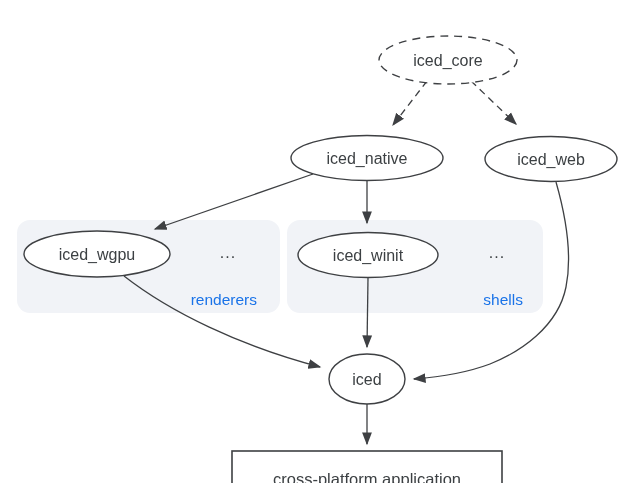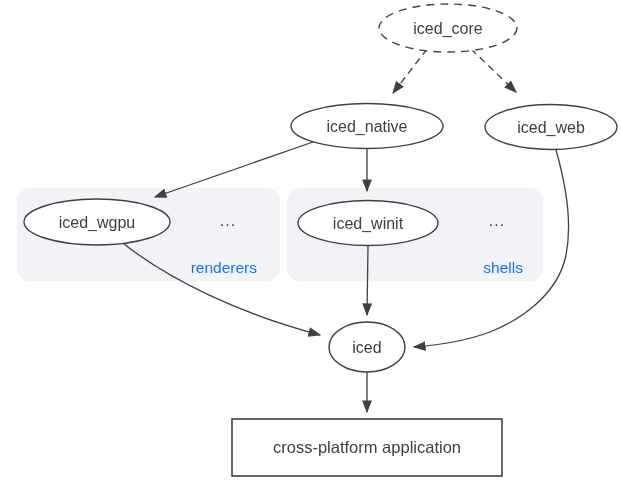--- a/index.html
+++ b/index.html
@@ -7,20 +7,21 @@
     padding: 0;
     background: #ffffff;
     width: 621px;
     height: 483px;
     overflow: hidden;
   }
   .diagram-wrap {
     width: 621px;
     height: 351px;
     position: relative;
+    margin-top: 32px;
   }
   svg text {
     font-family: "Liberation Sans", sans-serif;
     fill: #3c4043;
     user-select: none;
   }
   .node-label { font-size: 16px; }
   .ellipsis-label { font-size: 16px; letter-spacing: 1px; }
   .group-label { font-size: 15.5px; }
   .app-label { font-size: 16.5px; }

